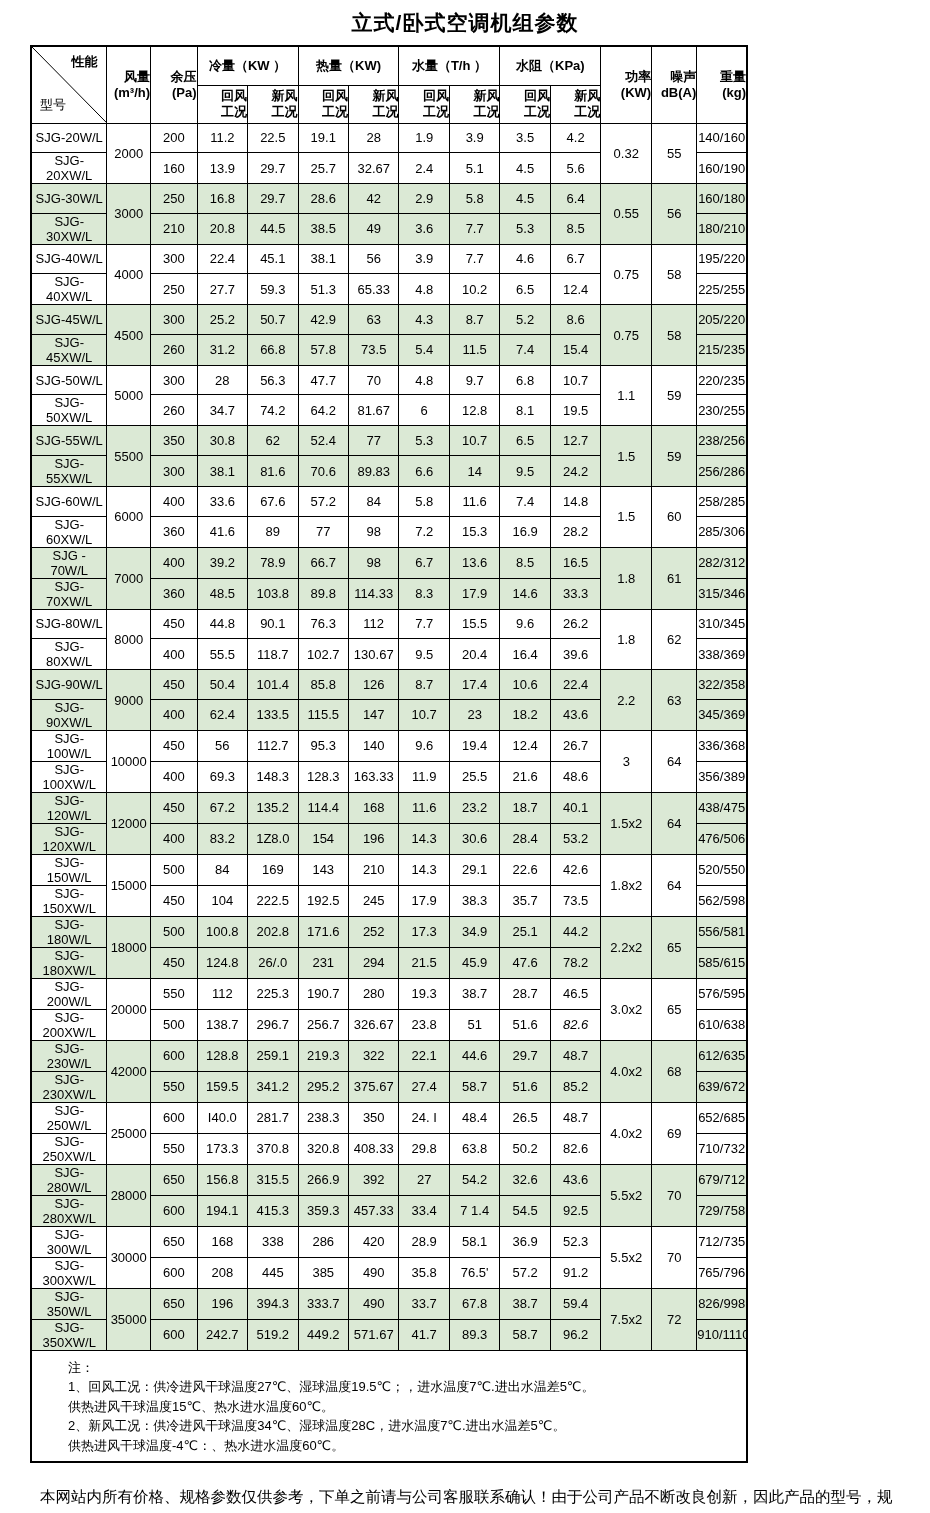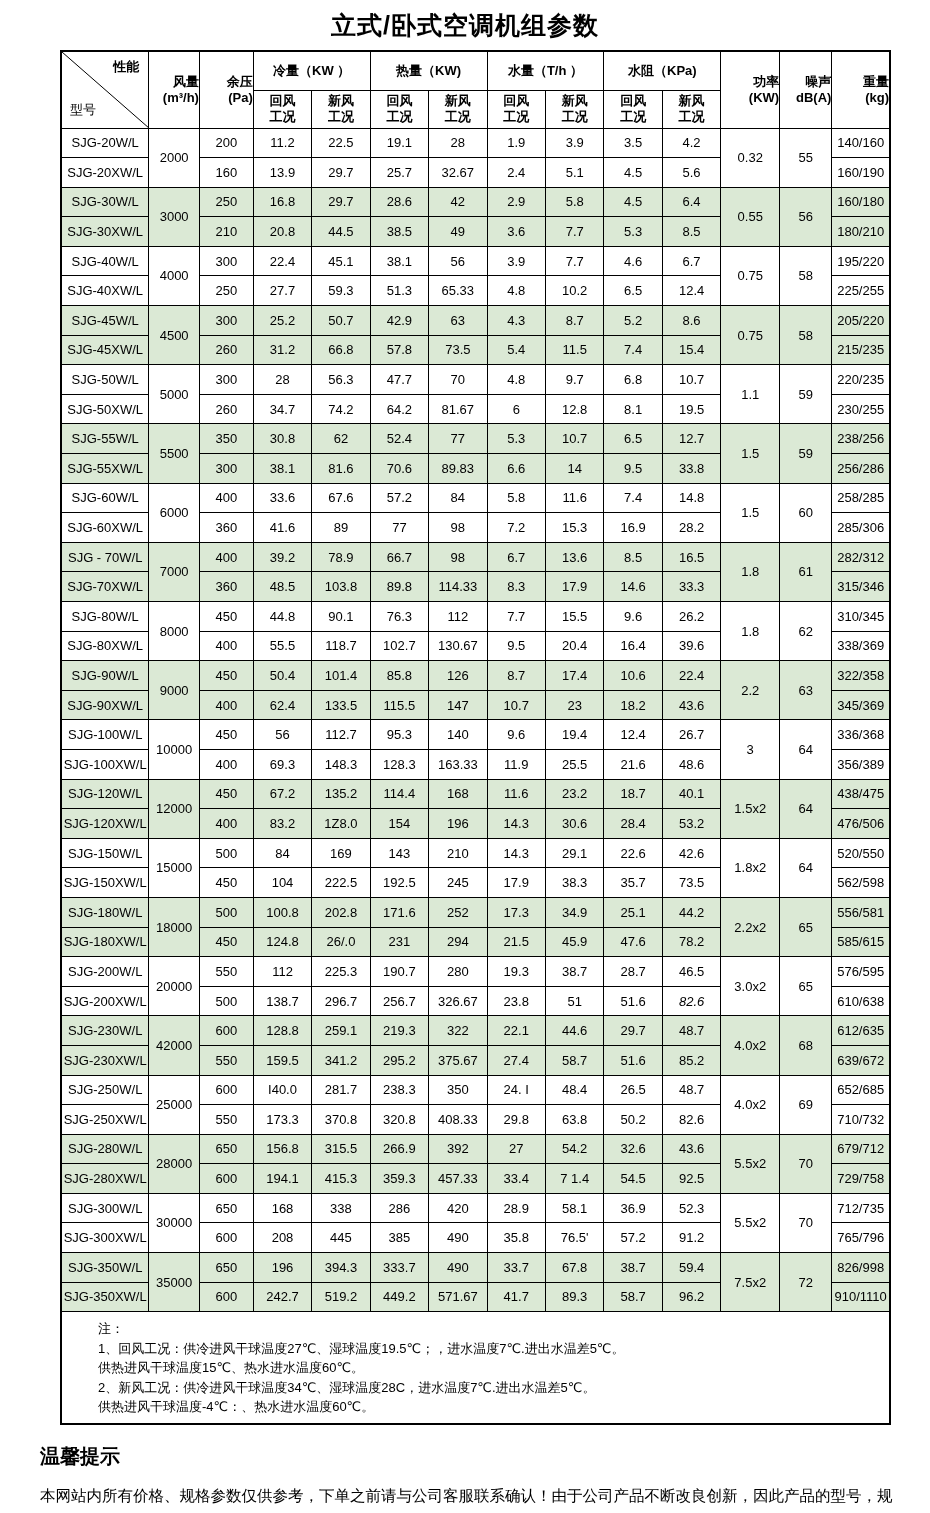--- a/index.html
+++ b/index.html
@@ -7,45 +7,45 @@
   body {
     width:930px; height:1513px;
     font-family:"Liberation Sans","DejaVu Sans",sans-serif;
     color:#000;
   }
   .page { position:relative; width:930px; height:1513px; background:#fff; overflow:hidden; }
 
   .doc-title {
     margin:9px 0 8px 0;
     text-align:center;
-    font-size:25px;
+    font-size:21px;
     font-weight:bold;
     letter-spacing:1px;
   }
 
   table.spec {
     border-collapse:collapse;
     table-layout:fixed;
-    width:831px;
-    margin-left:60px;
+    width:718px;
+    margin-left:30px;
     border:2px solid #000;
     padding-left:16px;
   }
   table.spec th, table.spec td {
     border:1px solid #000;
     text-align:center;
     vertical-align:middle;
     padding:0;
     font-size:13px;
     overflow:hidden;
     background:#fff;
   }
   thead th { font-weight:bold; line-height:1.25; }
   thead .group-row th { height:39px; }
-  thead .sub-row th { height:38px; white-space:pre-line; }
+  thead .sub-row th { height:38px; white-space:pre-line;text-align:right; }
 
   .diag-cell { position:relative; }
   .diag-cell svg { position:absolute; left:0; top:0; width:100%; height:100%; }
   .diag-top { position:absolute; top:7px; right:9px; font-weight:bold; }
   .diag-bottom { position:absolute; bottom:9px; left:8px; font-weight:normal; }
 
   .hdr-stack div { line-height:1.25;text-align:right; }
 
   tbody.rows td { height:29.6px; font-size:13px; }
   tbody.rows td.model-cell { font-size:13px; }
@@ -309,21 +309,21 @@
         <tr class="shaded">
           <td class="model-cell">SJG-55XW/L</td>
           <td>300</td>
           <td>38.1</td>
           <td>81.6</td>
           <td>70.6</td>
           <td>89.83</td>
           <td>6.6</td>
           <td>14</td>
           <td>9.5</td>
-          <td>33.8</td>
+          <td>24.2</td>
           <td>256/286</td>
         </tr>
         <tr class="">
           <td class="model-cell">SJG-60W/L</td>
           <td rowspan="2">6000</td>
           <td>400</td>
           <td>33.6</td>
           <td>67.6</td>
           <td>57.2</td>
           <td>84</td>
@@ -733,17 +733,16 @@
           <div>1、回风工况：供冷进风干球温度27℃、湿球温度19.5℃；，进水温度7℃.进出水温差5℃。</div>
           <div>供热进风干球温度15℃、热水进水温度60℃。</div>
           <div>2、新风工况：供冷进风干球温度34℃、湿球温度28C，进水温度7℃.进出水温差5℃。</div>
           <div>供热进风干球温度-4℃：、热水进水温度60℃。</div>
         </td>
       </tr>
     </tbody>
   </table>
 
   <div class="footer-block">
-    <div class="footer-heading">温馨提示</div>
     <p class="footer-body">本网站内所有价格、规格参数仅供参考，下单之前请与公司客服联系确认！由于公司产品不断改良创新，因此产品的型号，规格和参数如有变动，恕不另行通知，敬请注意和谅解，谢谢合作！</p>
   </div>
 
 </div>
 
 </body></html>

